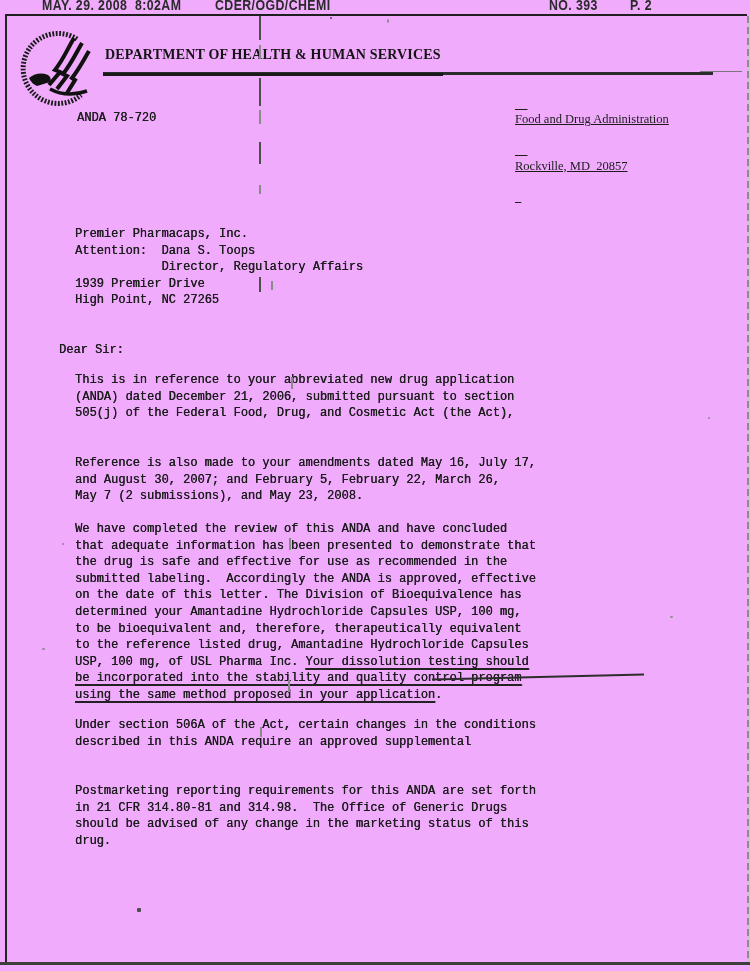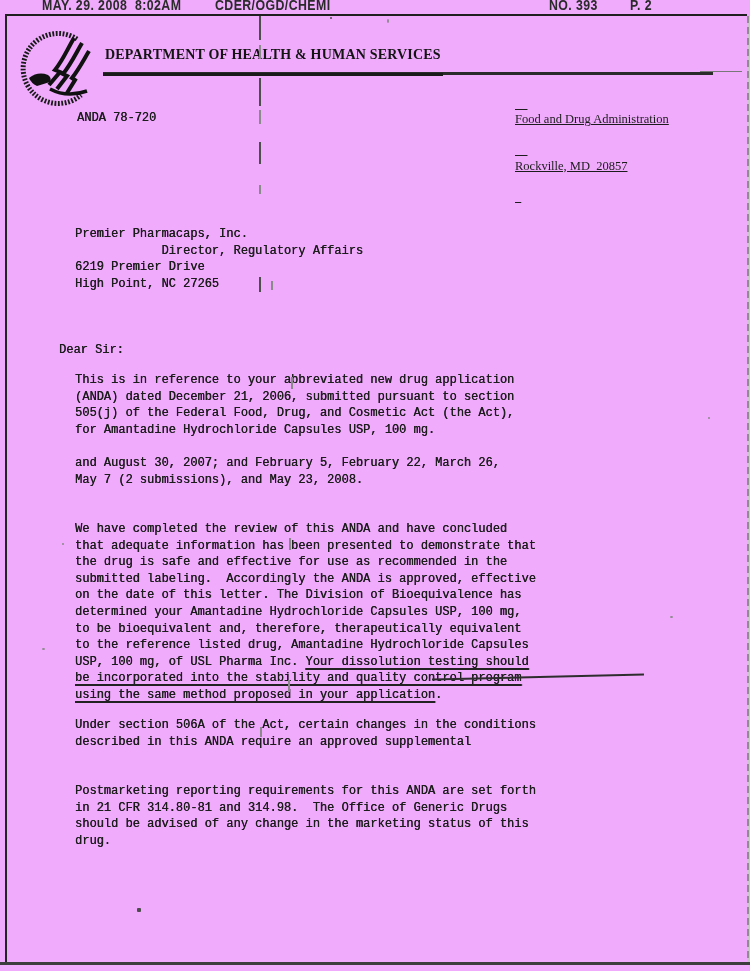--- a/index.html
+++ b/index.html
@@ -109,26 +109,26 @@
   <div class="lh-rule"></div>
   <div class="lh-rule2"></div>
   <div class="lh-rule3"></div>
   <div class="fda-block">
     <div>Food and Drug Administration</div>
     <div>Rockville, MD  20857</div>
   </div>
 
   <div class="anda-ref mono">ANDA 78-720</div>
 
-  <div class="recipient mono" id="recipient"><div>Premier Pharmacaps, Inc.</div><div>            Director, Regulatory Affairs</div><div>6219 Premier Drive</div><div>High Point, NC 27265</div></div>
+  <div class="recipient mono" id="recipient"><div>Premier Pharmacaps, Inc.</div><div>Attention:  Dana S. Toops</div><div>            Director, Regulatory Affairs</div><div>1939 Premier Drive</div><div>High Point, NC 27265</div></div>
 
   <div class="salutation mono">Dear Sir:</div>
 
-  <div class="para mono" id="para-0"><div>This is in reference to your abbreviated new drug application</div><div>(ANDA) dated December 21, 2006, submitted pursuant to section</div><div>505(j) of the Federal Food, Drug, and Cosmetic Act (the Act),</div><div>for Amantadine Hydrochloride Capsules USP, 100 mg.</div></div>
-  <div class="para mono" id="para-1"><div>and August 30, 2007; and February 5, February 22, March 26,</div><div>May 7 (2 submissions), and May 23, 2008.</div></div>
+  <div class="para mono" id="para-0"><div>This is in reference to your abbreviated new drug application</div><div>(ANDA) dated December 21, 2006, submitted pursuant to section</div><div>505(j) of the Federal Food, Drug, and Cosmetic Act (the Act),</div></div>
+  <div class="para mono" id="para-1"><div>Reference is also made to your amendments dated May 16, July 17,</div><div>and August 30, 2007; and February 5, February 22, March 26,</div><div>May 7 (2 submissions), and May 23, 2008.</div></div>
   <div class="para mono" id="para-2"><div>We have completed the review of this ANDA and have concluded</div><div>that adequate information has been presented to demonstrate that</div><div>the drug is safe and effective for use as recommended in the</div><div>submitted labeling.  Accordingly the ANDA is approved, effective</div><div>on the date of this letter. The Division of Bioequivalence has</div><div>determined your Amantadine Hydrochloride Capsules USP, 100 mg,</div><div>to be bioequivalent and, therefore, therapeutically equivalent</div><div>to the reference listed drug, Amantadine Hydrochloride Capsules</div><div><span>USP, 100 mg, of USL Pharma Inc. </span><span class="ul">Your dissolution testing should</span></div><div><span class="ul">be incorporated into the stability and quality control program</span></div><div><span class="ul">using the same method proposed in your application</span><span>.</span></div></div>
   <div class="para mono" id="para-3"><div>Under section 506A of the Act, certain changes in the conditions</div><div>described in this ANDA require an approved supplemental</div></div>
   <div class="para mono" id="para-4"><div>Postmarketing reporting requirements for this ANDA are set forth</div><div>in 21 CFR 314.80-81 and 314.98.  The Office of Generic Drugs</div><div>should be advised of any change in the marketing status of this</div><div>drug.</div></div>
 
   <div class="extra-underline"></div>
 
   <div class="art fold" style="left:259px; top:16px;  height:24px;"></div>
   <div class="art fold faint" style="left:259px; top:45px;  height:14px;"></div>
   <div class="art fold" style="left:259px; top:78px;  height:28px;"></div>
   <div class="art fold faint" style="left:259px; top:110px; height:14px;"></div>

